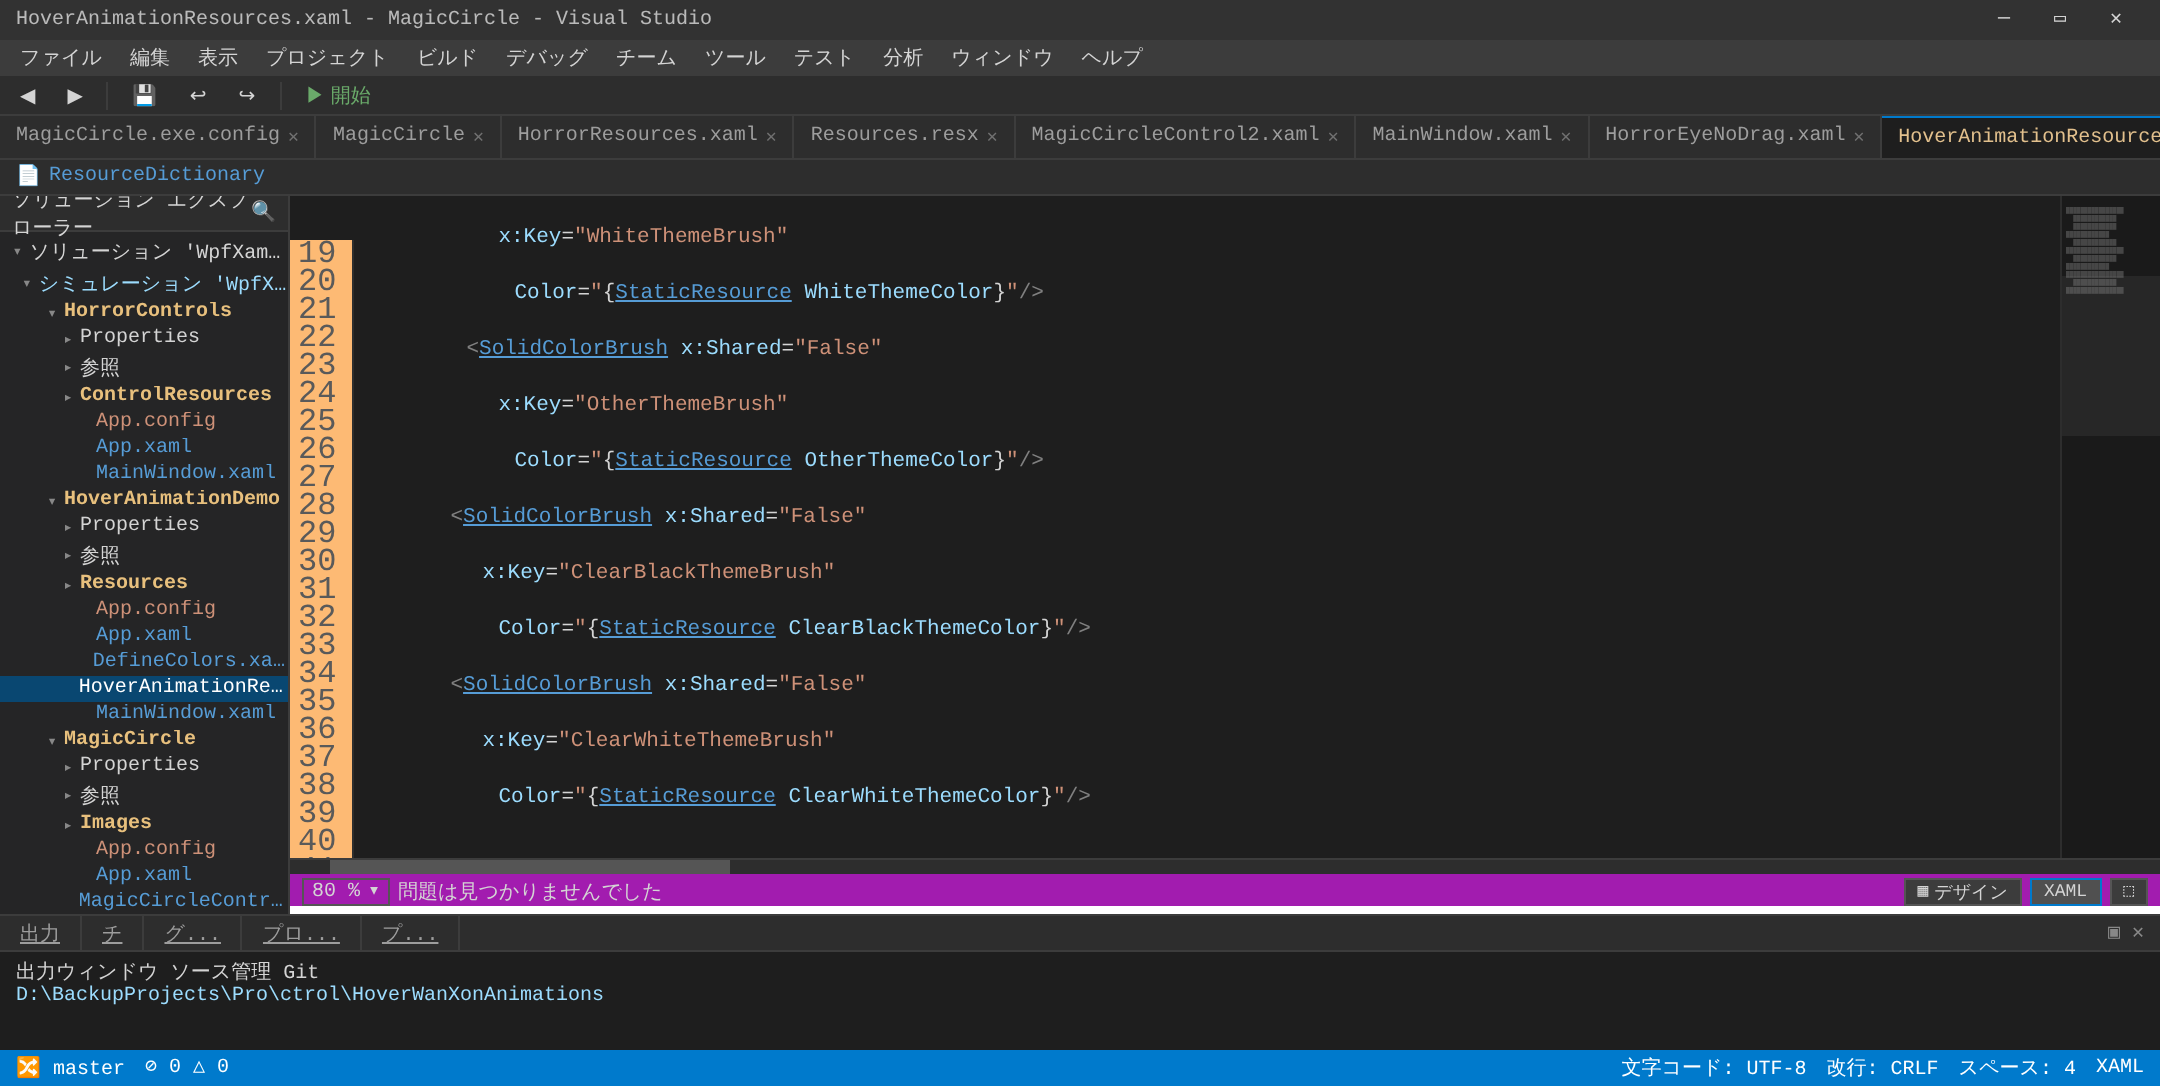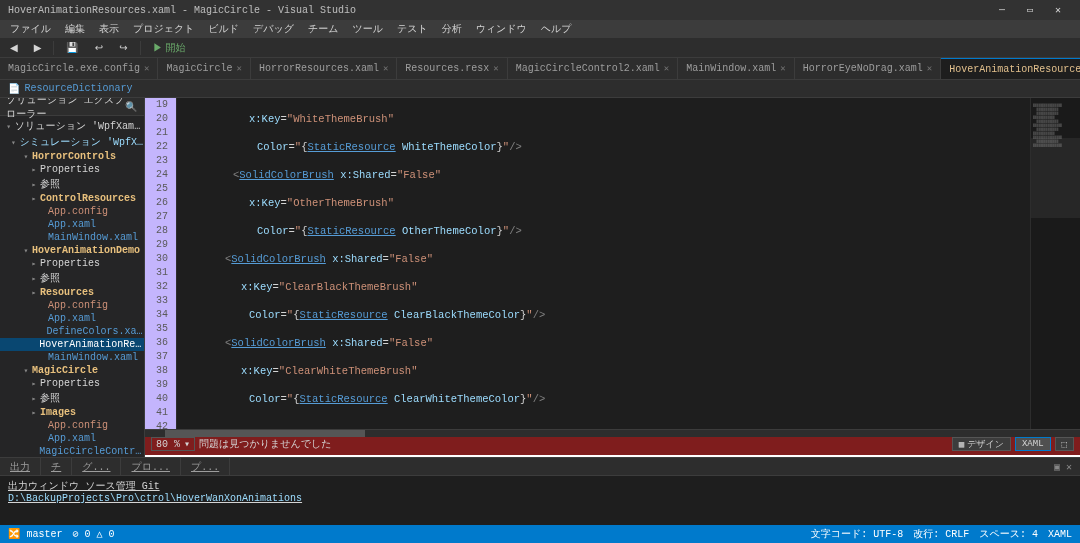--- a/index.html
+++ b/index.html
@@ -101,30 +101,31 @@
       display: flex;
       flex-direction: column;
     }
     .code-editor {
       flex: 1;
       overflow: auto;
       background: #1e1e1e;
       display: flex;
     }
     .line-numbers {
-      background: #c4b5fd;
+      background: #fdba74;
       color: #5a5a5a;
       text-align: right;
       padding: 0 8px 0 4px;
       min-width: 32px;
       user-select: none;
       border-right: 1px solid #2d2d2d;
       flex-shrink: 0;
-      font-size: 10px;
+      font-size: 16px;
       line-height: 14px;
+      margin-top: 22px;
     }
     .line-number { line-height: 14px; }
     .code-content {
       flex: 1;
       padding: 0 8px;
       overflow: auto;
       white-space: pre;
       line-height: 14px;
       font-size: 10.5px;
     }
@@ -213,21 +214,20 @@
       align-items: center;
       border-right: 1px solid #3c3c3c;
       text-decoration: underline;
     }
     .bottom-content {
       flex: 1;
       padding: 3px 8px;
       font-size: 10px;
       color: #d4d4d4;
       overflow: hidden;
-      text-decoration: underline;
     }
 
     
     ::-webkit-scrollbar { width: 6px; height: 6px; }
     ::-webkit-scrollbar-track { background: #1e1e1e; }
     ::-webkit-scrollbar-thumb { background: #3c3c3c; }
 
     
     .minimap {
       width: 50px;
@@ -296,25 +296,25 @@
       height: 20px;
       display: flex;
       align-items: center;
       padding: 0 8px;
       flex-shrink: 0;
       font-size: 10px;
       color: #ffffffaa;
     }
 
     .bottom-toolbar {
-      background: #7f1d1d;
-      border-bottom: 2px solid #ffffff;
+      background: #a21caf;
+      border-bottom: 4px solid #ffffff;
       height: 20px;
       display: flex;
-      align-items: flex-start;
+      align-items: flex-end;
       padding: 0 6px;
       gap: 4px;
       flex-shrink: 0;
     }
     .zoom-control {
       display: flex;
       align-items: center;
       gap: 4px;
       font-size: 10px;
       color: #d4d4d4;

